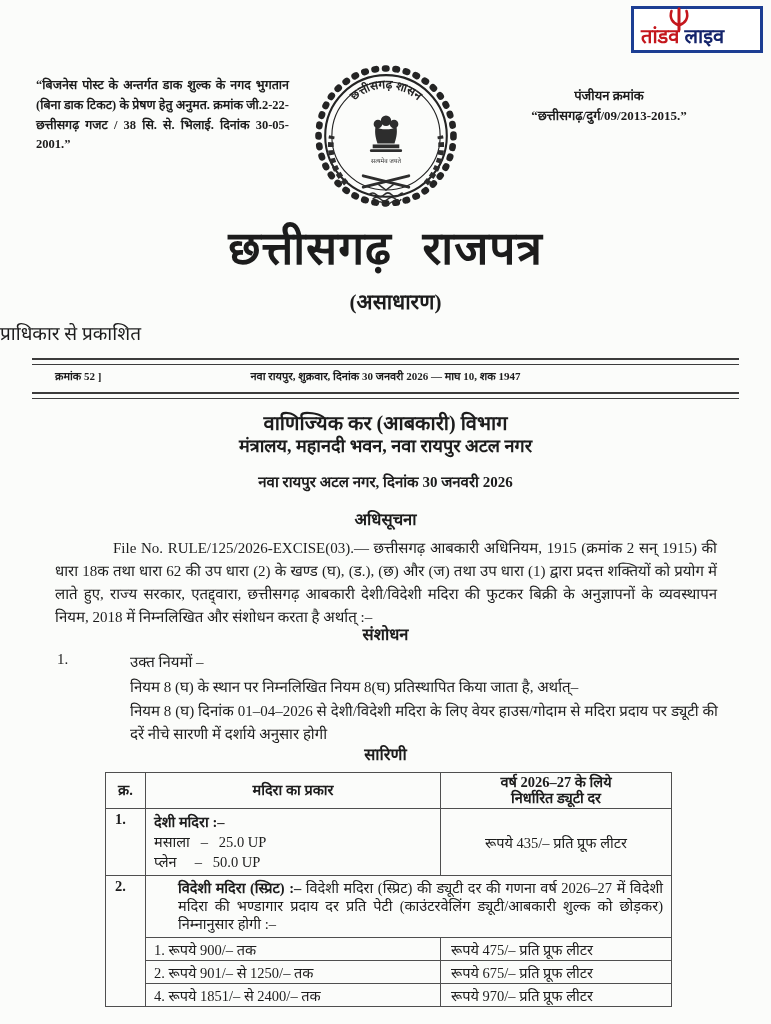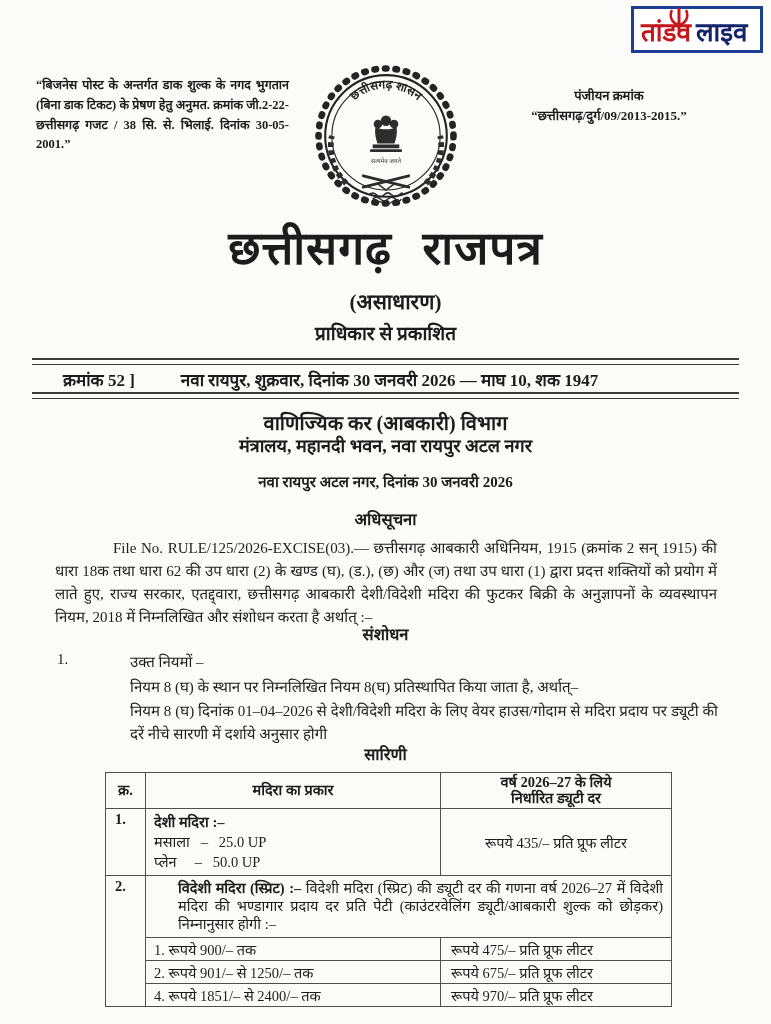--- a/index.html
+++ b/index.html
@@ -6,41 +6,41 @@
   .page{
     position:relative;width:771px;height:1024px;margin:0 auto;
     background:#fbfcfa;color:#1c1c1c;overflow:hidden;
     font-family:"Liberation Serif","DejaVu Serif",serif;
   }
   
   .logo-box{position:absolute;top:6px;right:8px;width:126px;height:41px;
     border:3px solid #1c3e93;background:#ffffff;}
   .logo-trident{position:absolute;left:30px;top:-2px;}
   .logo-words{position:absolute;left:7px;bottom:1px;white-space:nowrap;
-    font-family:Liberation Sans, sans-serif;font-weight:bold;font-size:26px;}
+    font-family:Liberation Sans, sans-serif;font-weight:bold;font-size:20px;}
   .logo-red{color:#c4161c;}
   .logo-navy{color:#14246b;margin-left:5px;}
   
   .postal-note{position:absolute;left:36px;top:76px;width:253px;
     font-size:12.5px;font-weight:bold;line-height:1.58;text-align:justify;}
   .emblem{position:absolute;left:50%;top:54px;transform:translateX(-50%);}
   .reg-block{position:absolute;left:476px;top:86px;width:266px;text-align:center;
     font-size:13px;font-weight:bold;line-height:1.55;}
   .gazette-title{position:absolute;left:0;right:0;top:215px;text-align:center;
     font-size:46px;font-weight:bold;letter-spacing:1px;word-spacing:18px;}
   .subtitle{position:absolute;left:0;right:0;top:287px;text-align:center;
     font-size:21px;font-weight:bold;margin-left:20px;}
-  .published-by{position:absolute;left:0;right:0;top:320px;text-align:center;
-    font-size:19px;font-weight:bold;}
+  .published-by{position:absolute;left:0;right:0;top:320px;text-align:left;
+    font-size:19px;font-weight:normal;}
   .rule2{position:absolute;left:32px;right:32px;height:4px;
     border-top:2px solid #3c3c3c;border-bottom:1px solid #3c3c3c;}
   .rule-a{top:358px;}
   .rule-b{top:392px;}
-  .issue-row{position:absolute;left:8px;right:0;top:368px;height:22px;
-    font-size:17px;font-weight:bold;}
+  .issue-row{position:absolute;left:0;right:0;top:368px;height:22px;
+    font-size:11px;font-weight:bold;}
   .issue-no{position:absolute;left:55px;top:0;}
   .date-line{display:block;text-align:center;}
   
   .dept1{position:absolute;left:0;right:0;top:409px;text-align:center;
     font-size:20px;font-weight:bold;}
   .dept2{position:absolute;left:0;right:0;top:433px;text-align:center;
     font-size:18px;font-weight:bold;}
   .place-date{position:absolute;left:0;right:0;top:471px;text-align:center;
     font-size:15px;font-weight:bold;}
   .notif-heading{position:absolute;left:0;right:0;top:507px;text-align:center;

